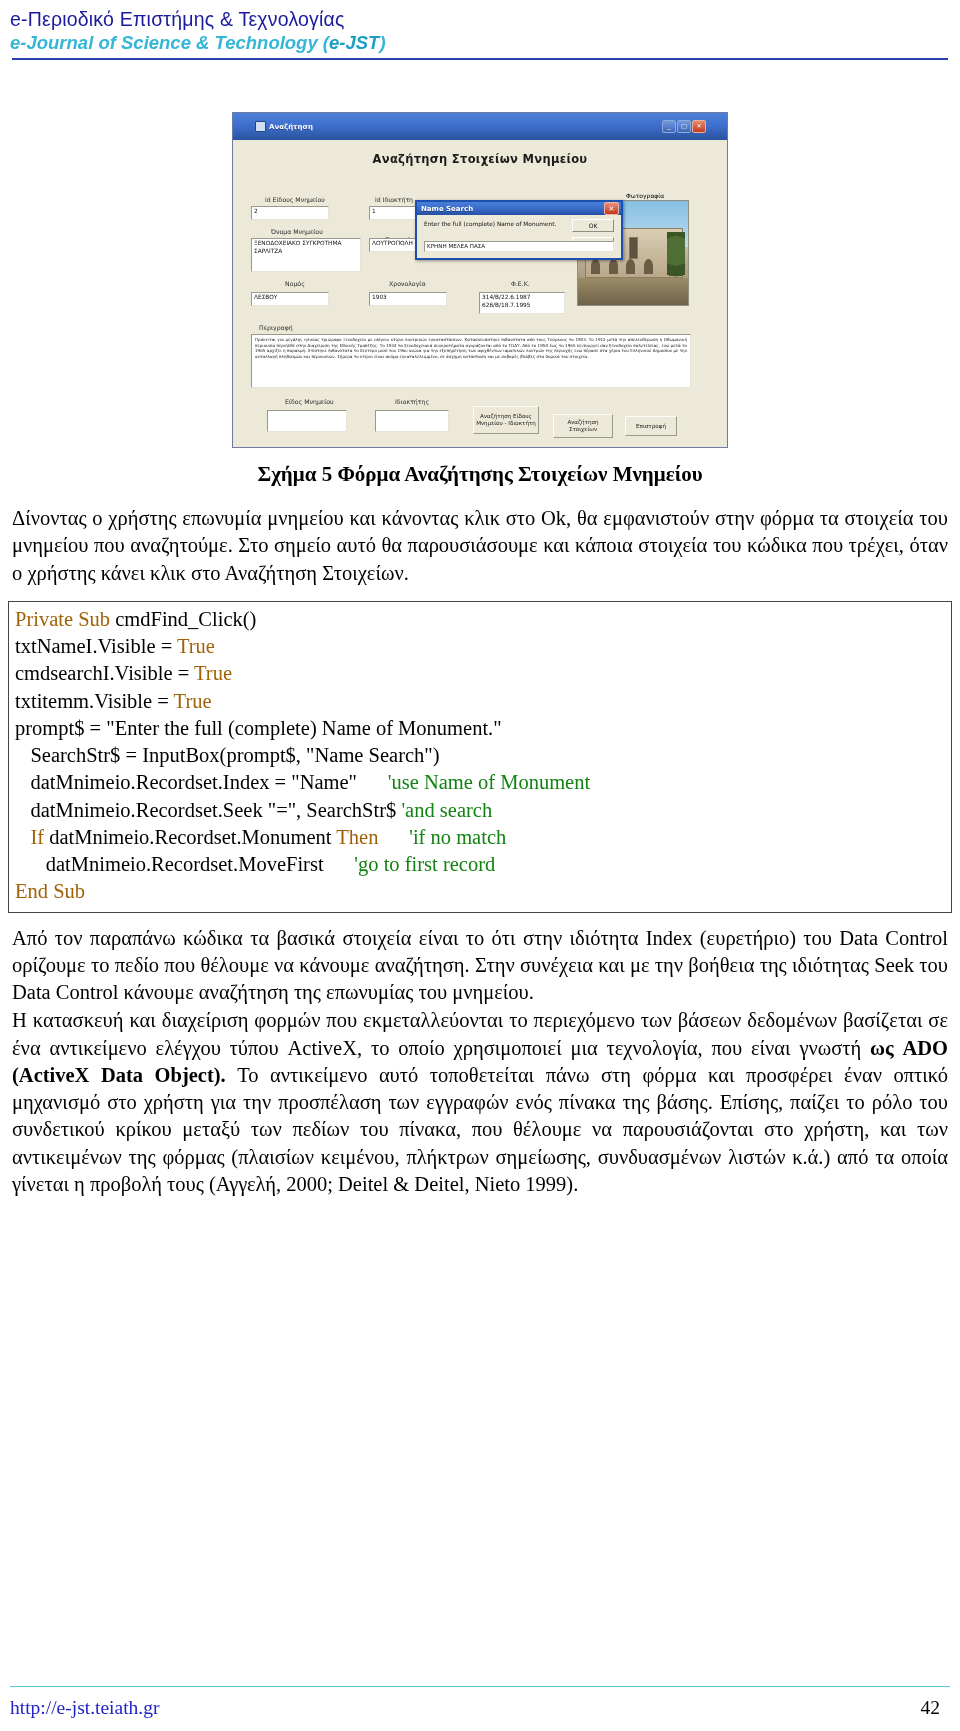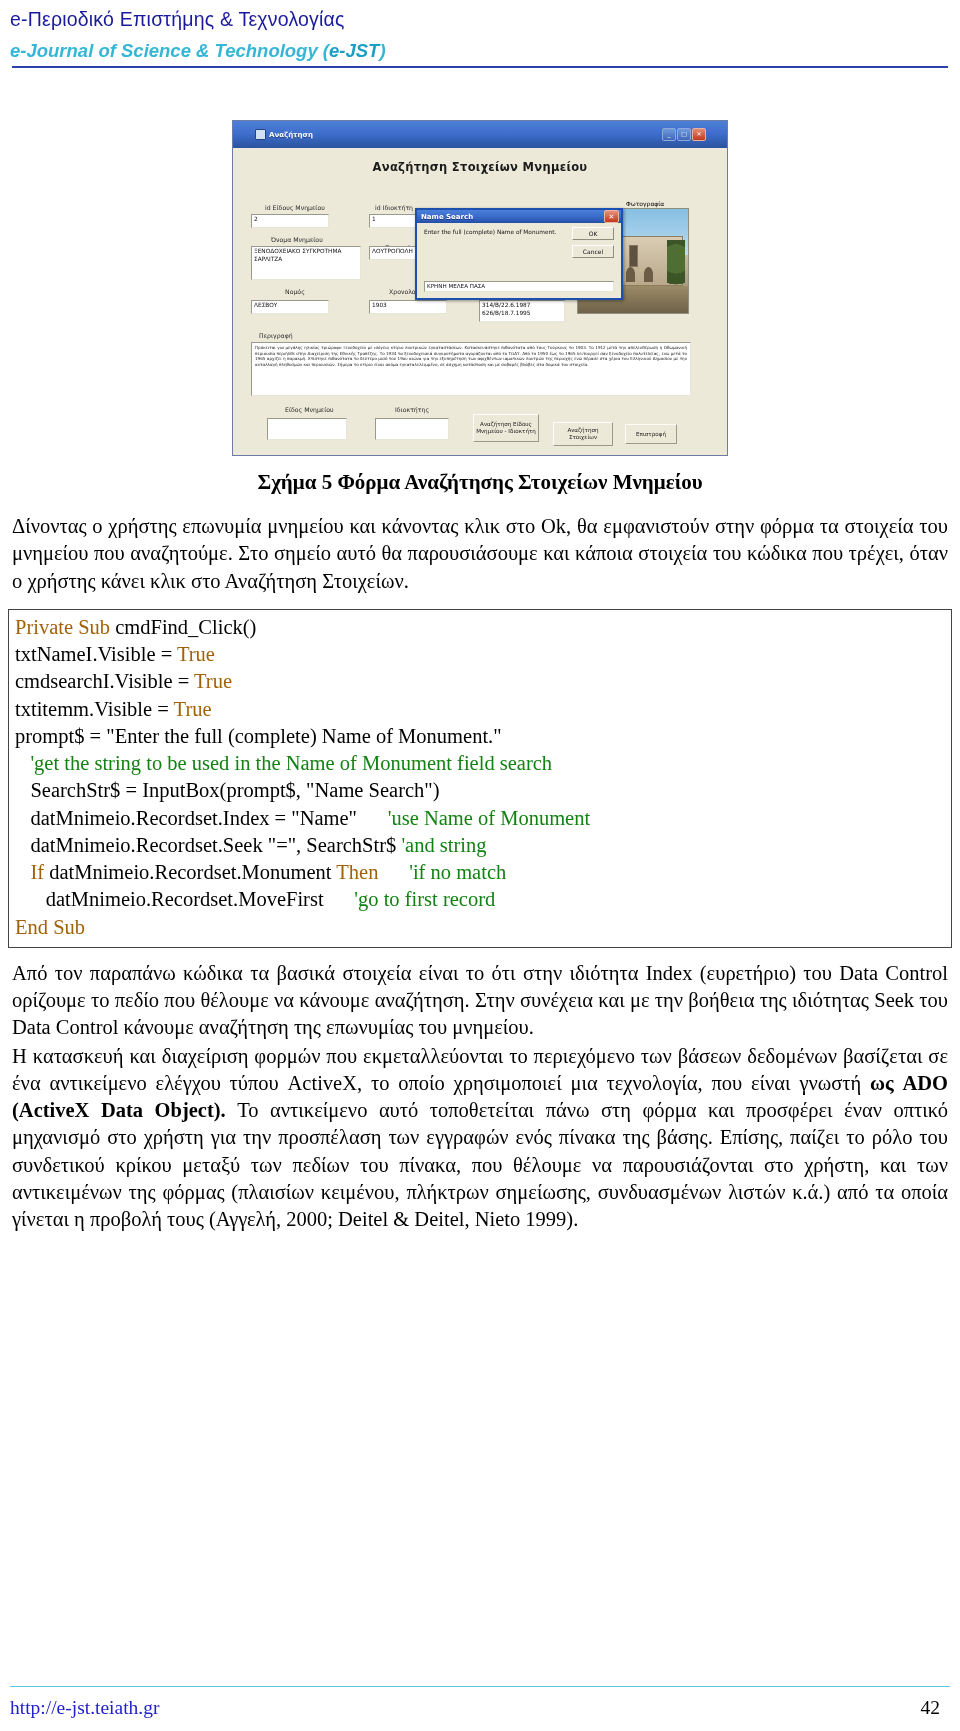--- a/index.html
+++ b/index.html
@@ -27,21 +27,21 @@
     line-height: 1.18;
     white-space: nowrap;
   }
   .mast-en {
     font-family: "Liberation Sans", sans-serif;
     font-size: 18.5px;
     color: #35b6d6;
     font-style: italic;
     font-weight: bold;
     line-height: 1.2;
-    margin-top: 9px;
+    margin-top: 1px;
     white-space: nowrap;
   }
   .mast-en .jst { color: #1b9fc4; }
   .mast-rule {
     border-bottom: 2.2px solid #2b3fae;
     margin: 4px 2px 0 2px;
   }
 
   
   .figure-wrap {
@@ -378,21 +378,21 @@
         <span class="nb" style="border-right:none;">▶|</span>
       </div>
       <div class="vb-nav" style="left:124px; top:296px; width:82px;">
         <span class="nb">|◀</span>
         <span class="nb">◀</span>
         <span class="ntext">Μνημε</span>
         <span class="nb">▶</span>
         <span class="nb" style="border-right:none;">▶|</span>
       </div>
 
-      <div class="dlg" style="left:182px; top:48px; width:208px; height:92px;">
+      <div class="dlg" style="left:182px; top:48px; width:208px; height:60px;">
         <div class="dlg-title">
           <span class="dlg-title-text">Name Search</span>
           <span class="dlg-close">✕</span>
         </div>
         <div class="dlg-prompt">Enter the full (complete) Name of Monument.</div>
         <div class="dlg-btn" style="right:7px; top:17px;">OK</div>
         <div class="dlg-btn" style="right:7px; top:35px;">Cancel</div>
         <div class="dlg-input">ΚΡΗΝΗ ΜΕΛΕΑ ΠΑΣΑ</div>
       </div>
 
@@ -404,24 +404,23 @@
 
 <p class="para">Δίνοντας ο χρήστης επωνυμία μνημείου και κάνοντας κλικ στο Ok, θα εμφανιστούν στην φόρμα τα στοιχεία του μνημείου που αναζητούμε. Στο σημείο αυτό θα παρουσιάσουμε και κάποια στοιχεία του κώδικα που τρέχει, όταν ο χρήστης κάνει κλικ στο Αναζήτηση Στοιχείων.</p>
 
 <div class="codebox">
   <div id="code-host">
       <div class="codeline"><span class="kw">Private Sub</span><span> cmdFind_Click()</span></div>
       <div class="codeline"><span>txtNameI.Visible = </span><span class="kw">True</span></div>
       <div class="codeline"><span>cmdsearchI.Visible = </span><span class="kw">True</span></div>
       <div class="codeline"><span>txtitemm.Visible = </span><span class="kw">True</span></div>
       <div class="codeline"><span>prompt$ = "Enter the full (complete) Name of Monument."</span></div>
-      <div class="codeline"><span class="cmt">   'get the string to be used in the Name of Monument field search</span></div>
       <div class="codeline"><span>   SearchStr$ = InputBox(prompt$, "Name Search")</span></div>
       <div class="codeline"><span>   datMnimeio.Recordset.Index = "Name"      </span><span class="cmt">'use Name of Monument</span></div>
-      <div class="codeline"><span>   datMnimeio.Recordset.Seek "=", SearchStr$ </span><span class="cmt">'and string</span></div>
+      <div class="codeline"><span>   datMnimeio.Recordset.Seek "=", SearchStr$ </span><span class="cmt">'and search</span></div>
       <div class="codeline"><span>   </span><span class="kw">If</span><span> datMnimeio.Recordset.Monument </span><span class="kw">Then</span><span>      </span><span class="cmt">'if no match</span></div>
       <div class="codeline"><span>      datMnimeio.Recordset.MoveFirst      </span><span class="cmt">'go to first record</span></div>
       <div class="codeline"><span class="kw">End Sub</span></div>
     </div>
 </div>
 
 <p class="para">Από τον παραπάνω κώδικα τα βασικά στοιχεία είναι το ότι στην ιδιότητα Index (ευρετήριο)   του Data Control ορίζουμε το πεδίο που θέλουμε να κάνουμε αναζήτηση. Στην συνέχεια και με την βοήθεια της ιδιότητας Seek του Data Control κάνουμε αναζήτηση της επωνυμίας του μνημείου.</p>
 <p class="para"><span>Η κατασκευή και διαχείριση φορμών που εκμεταλλεύονται το περιεχόμενο των βάσεων δεδομένων βασίζεται σε ένα αντικείμενο ελέγχου τύπου ActiveX, το οποίο χρησιμοποιεί μια τεχνολογία, που είναι γνωστή </span><b class="bold">ως ADO (ActiveX Data Object).</b><span> Το αντικείμενο αυτό τοποθετείται πάνω στη φόρμα και προσφέρει έναν οπτικό μηχανισμό στο χρήστη για την προσπέλαση των εγγραφών ενός πίνακα της βάσης. Επίσης, παίζει το ρόλο του συνδετικού κρίκου μεταξύ των πεδίων του πίνακα, που θέλουμε να παρουσιάζονται στο χρήστη, και των αντικειμένων της φόρμας (πλαισίων κειμένου, πλήκτρων σημείωσης, συνδυασμένων λιστών κ.ά.) από τα οποία γίνεται η προβολή τους (Αγγελή, 2000; Deitel &amp; Deitel, Nieto 1999).</span></p>
 
 <div class="footer-rule"></div>

